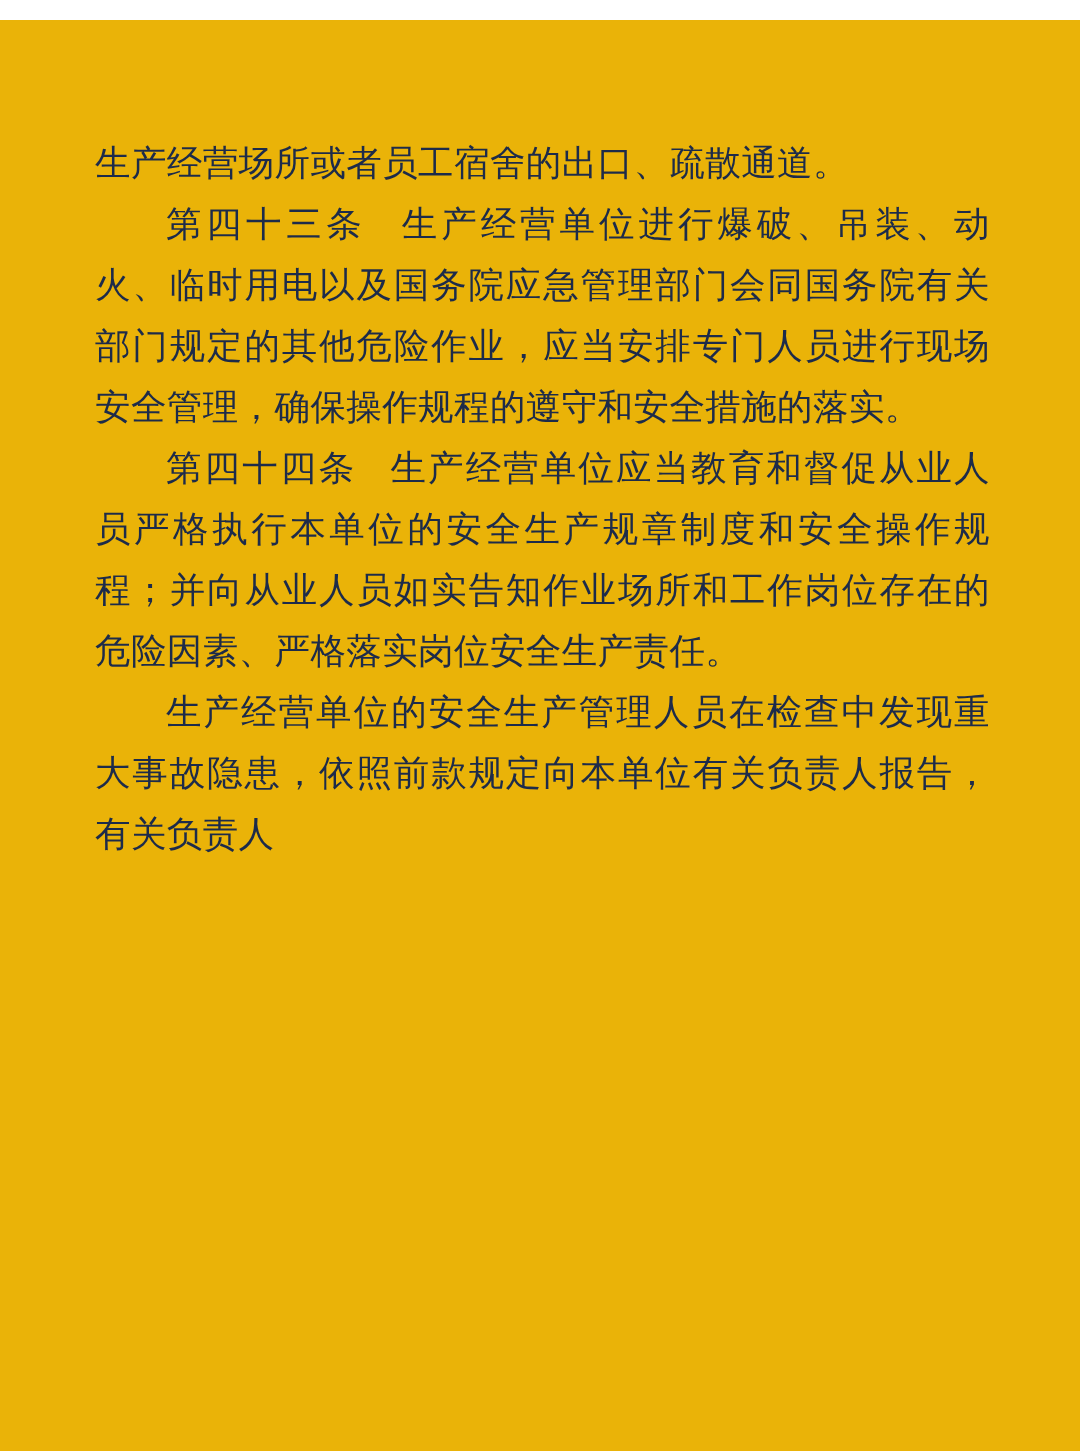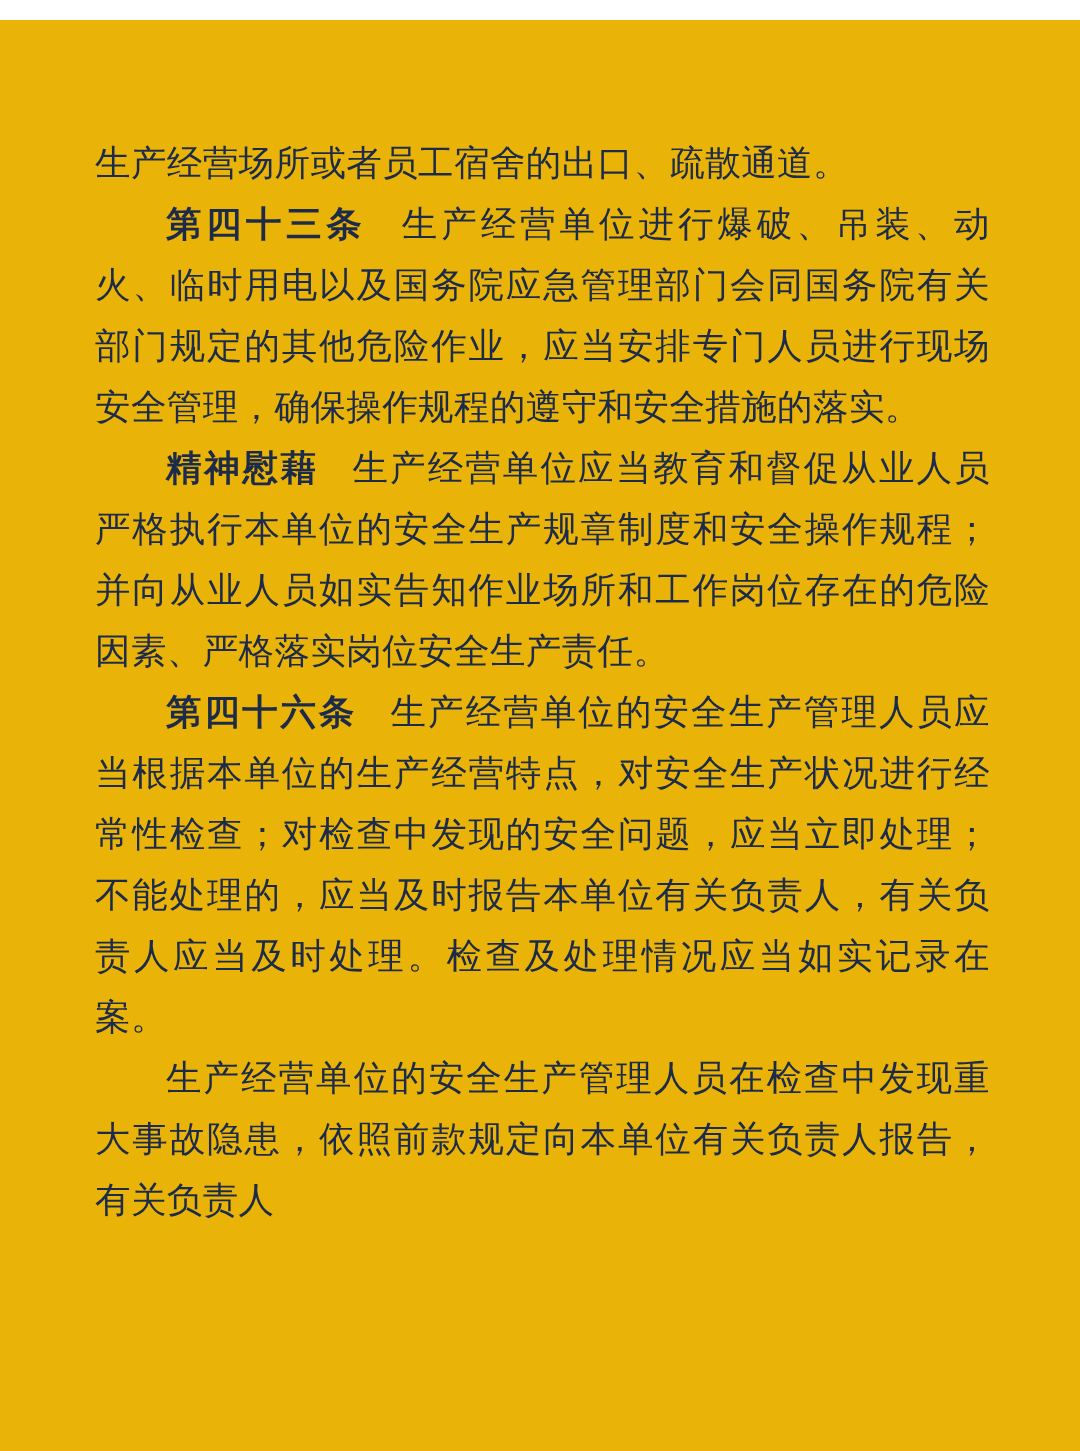--- a/index.html
+++ b/index.html
@@ -32,21 +32,21 @@
   }
   p.para {
     margin: 0;
     padding: 0;
     text-indent: 0;
   }
   p.indent {
     text-indent: 2em;
   }
   .article-no {
-    font-weight: bold;
+    font-weight: normal;
     letter-spacing: 1px;
   }
   .gap {
     display: inline-block;
     width: 0.9em;
   }
 </style>
 </head>
 <body>
 
@@ -55,27 +55,24 @@
 
     <p class="para">
       <span>生产经营场所或者员工宿舍的出口、疏散通道。</span>
     </p>
 
     <p class="para indent">
       <span class="article-no">第四十三条</span><span class="gap"></span><span>生产经营单位进行爆破、吊装、动火、临时用电以及国务院应急管理部门会同国务院有关部门规定的其他危险作业，应当安排专门人员进行现场安全管理，确保操作规程的遵守和安全措施的落实。</span>
     </p>
 
     <p class="para indent">
-      <span class="article-no">精神慰藉</span><span class="gap"></span><span>生产经营单位应当教育和督促从业人员严格执行本单位的安全生产规章制度和安全操作规程；并向从业人员如实告知作业场所和工作岗位存在的危险因素、严格落实岗位安全生产责任。</span>
+      <span class="article-no">第四十四条</span><span class="gap"></span><span>生产经营单位应当教育和督促从业人员严格执行本单位的安全生产规章制度和安全操作规程；并向从业人员如实告知作业场所和工作岗位存在的危险因素、严格落实岗位安全生产责任。</span>
     </p>
 
 
 
-    <p class="para indent">
-      <span class="article-no">第四十六条</span><span class="gap"></span><span>生产经营单位的安全生产管理人员应当根据本单位的生产经营特点，对安全生产状况进行经常性检查；对检查中发现的安全问题，应当立即处理；不能处理的，应当及时报告本单位有关负责人，有关负责人应当及时处理。检查及处理情况应当如实记录在案。</span>
-    </p>
 
     <p class="para indent">
       <span>生产经营单位的安全生产管理人员在检查中发现重大事故隐患，依照前款规定向本单位有关负责人报告，有关负责人</span>
     </p>
 
   </div>
 </div>
 
 </body></html>

